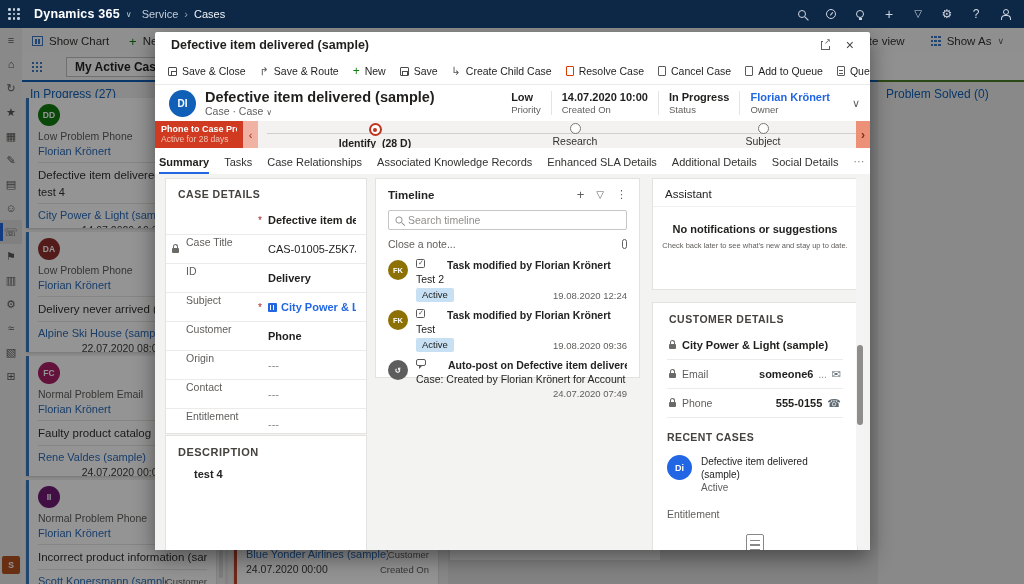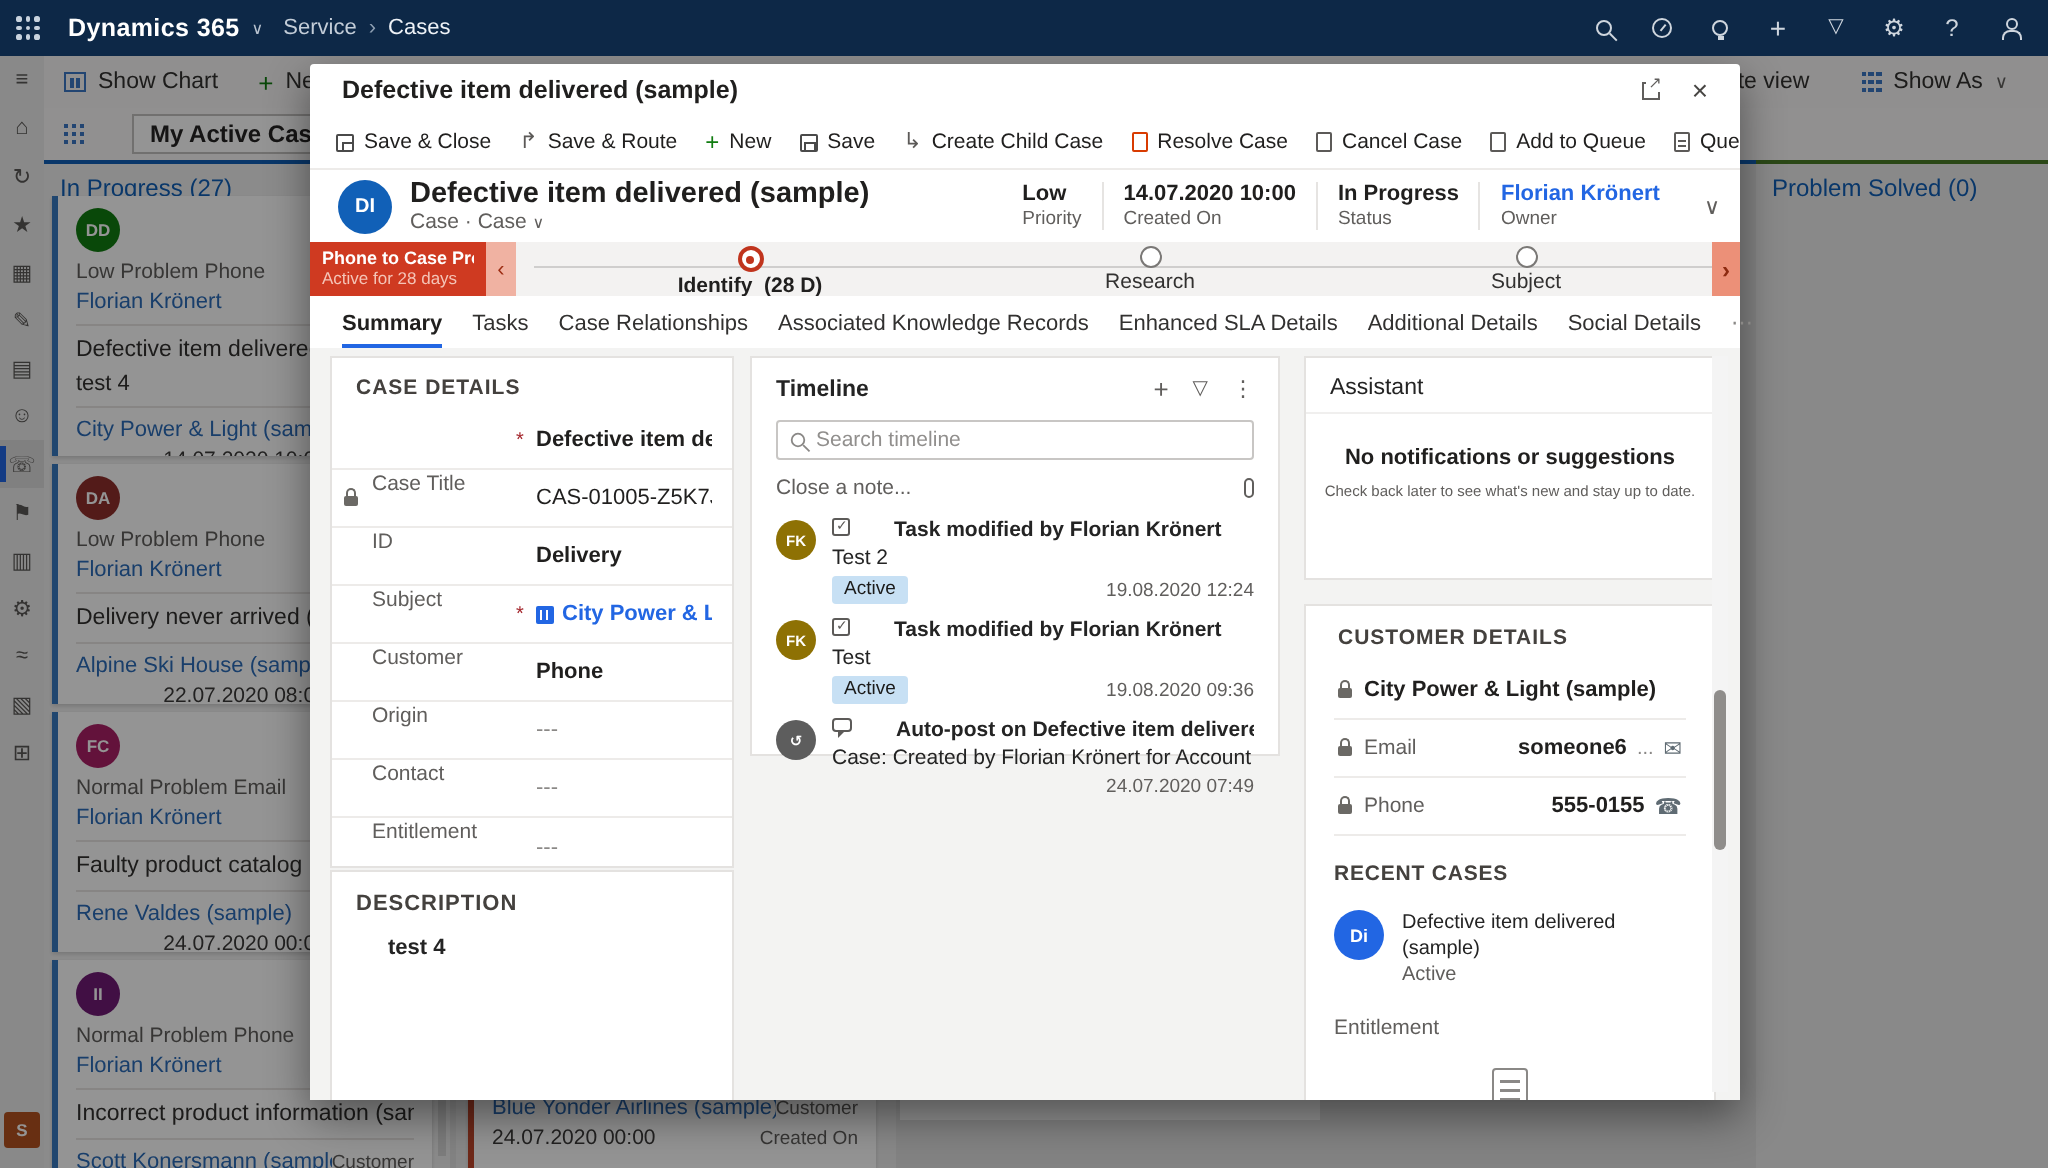--- a/index.html
+++ b/index.html
@@ -102,21 +102,21 @@
   .bpf-lchev{position:absolute;left:88px;top:0;width:15px;height:27px;background:#f0b2a2;color:#9c2c12;display:flex;align-items:center;justify-content:center;font-size:11px;}
   .bpf-rchev{position:absolute;right:0;top:0;width:14px;height:27px;background:#ec9078;color:#8d2a10;display:flex;align-items:center;justify-content:center;font-size:12px;font-weight:700;}
   .bpf-line{position:absolute;left:112px;top:12px;width:590px;height:1px;background:#cfcecd;}
   .stage{position:absolute;top:2px;width:140px;text-align:center;}
   .stg-dot{width:11px;height:11px;border-radius:50%;background:#fff;border:1px solid #7a7876;margin:0 auto;}
   .stg-dot.active{width:13px;height:13px;border:2px solid #c0341d;position:relative;}
   .stg-dot.active:after{content:'';position:absolute;left:2.5px;top:2.5px;width:4px;height:4px;border-radius:50%;background:#c0341d;}
   .stg-lbl{font-size:10.5px;color:#323130;margin-top:1px;}
   .stg-lbl.active{font-weight:700;color:#201f1e;}
   
-  #dlg-tabs{left:0;top:116px;width:797px;height:26px;display:flex;align-items:flex-end;gap:15px;padding-left:16px;}
+  #dlg-tabs{left:0;top:116px;width:797px;height:26px;display:flex;align-items:flex-end;gap:15px;padding-left:4px;}
   .tab{font-size:11px;color:#323130;padding-bottom:6px;white-space:nowrap;}
   .tab.active{font-weight:700;color:#201f1e;border-bottom:2px solid #2266e3;padding-bottom:4px;}
   
   #dlg-body{left:0;top:142px;width:715px;height:376px;background:#f3f3f2;overflow:hidden;}
   .panel{position:absolute;background:#fff;border:1px solid #e4e2e0;}
   .ptitle{font-size:10.5px;font-weight:700;letter-spacing:.5px;color:#44413e;}
   
   .cdrow{display:flex;align-items:center;height:29px;border-bottom:1px solid #edebe9;padding:0 10px 0 6px;}
   .cdlock{width:14px;flex:none;display:flex;}
   .cdlbl{width:72px;flex:none;font-size:10.5px;color:#605e5c;margin-top:44px;}

